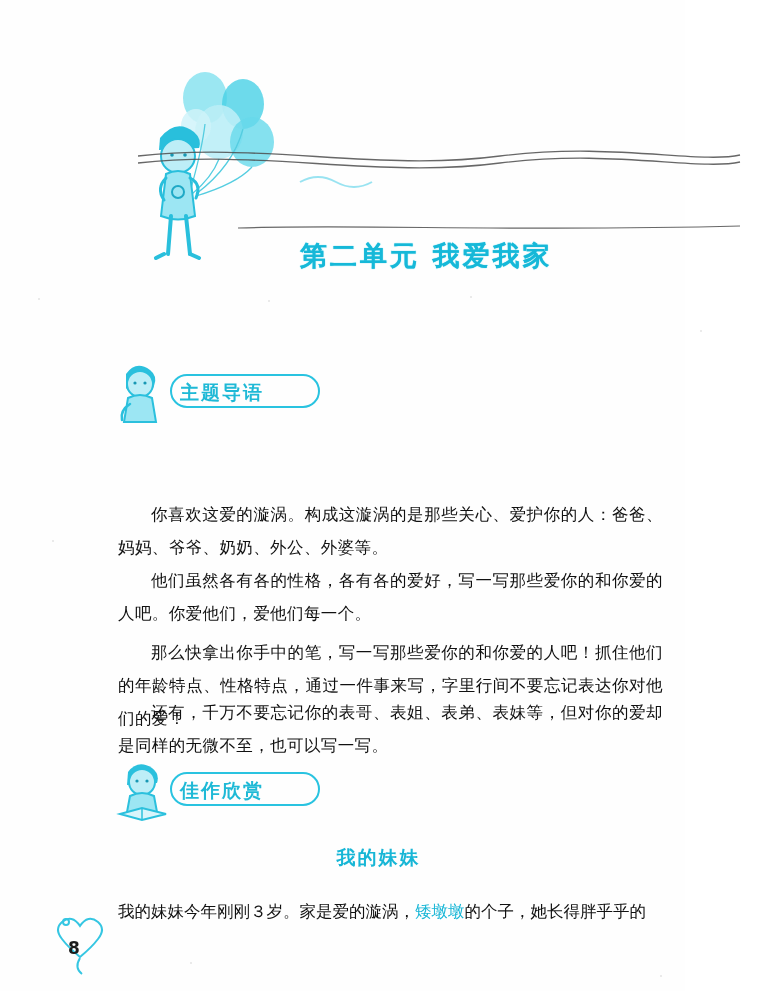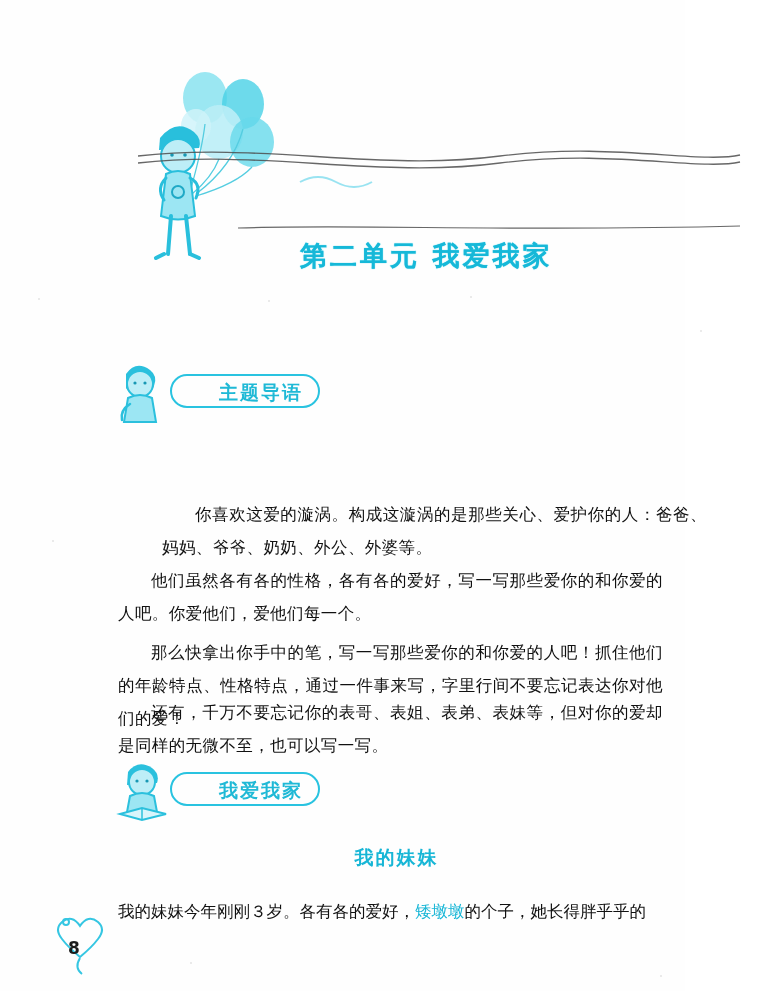--- a/index.html
+++ b/index.html
@@ -65,21 +65,20 @@
   .pill-text {
     position: absolute;
     left: 70px;
     top: 12px;
     font-size: 19px;
     font-weight: bold;
     letter-spacing: 2px;
     color: #1fb9d6;
     font-family: "DejaVu Sans", sans-serif;
     white-space: nowrap;
-    margin-left: 39px;
   }
   .label-icon {
     position: absolute;
     left: 0px;
     top: -14px;
   }
   
   .body-text {
     position: absolute;
     left: 118px;
@@ -91,21 +90,21 @@
     font-family: "Liberation Serif", serif;
   }
   .body-text p {
     margin: 0;
     text-indent: 2em;
     letter-spacing: 0.4px;
   }
   
   .comp-title {
     position: absolute;
-    left: 124px;
+    left: 106px;
     width: 545px;
     text-align: center;
     font-size: 19px;
     font-weight: bold;
     color: #17b6d6;
     letter-spacing: 2px;
     font-family: "DejaVu Sans", sans-serif;
   }
   .comp-body {
     position: absolute;
@@ -211,21 +210,21 @@
       <circle cx="30" cy="30" r="13" fill="#bdeef7" stroke="#2bc0dd" stroke-width="2"></circle>
       <circle cx="25" cy="29" r="1.6" fill="#1898b4"></circle>
       <circle cx="35" cy="29" r="1.6" fill="#1898b4"></circle>
       <path d="M18 44 q12 -6 24 0 l4 24 h-32 z" fill="#9ce6f3" stroke="#2bc0dd" stroke-width="2"></path>
       <path d="M20 50 q-10 6 -8 16" stroke="#2bc0dd" stroke-width="2.5" fill="none" stroke-linecap="round"></path>
     </svg>
     <div class="pill"></div>
     <div class="pill-text">主题导语</div>
   </div>
 
-  <div class="body-text" style="top:498px;margin-left:44px;">
+  <div class="body-text" style="top:498px;">
     <p>你喜欢这爱的漩涡。构成这漩涡的是那些关心、爱护你的人：爸爸、妈妈、爷爷、奶奶、外公、外婆等。</p>
   </div>
   <div class="body-text" style="top:564px;">
     <p>他们虽然各有各的性格，各有各的爱好，写一写那些爱你的和你爱的人吧。你爱他们，爱他们每一个。</p>
   </div>
   <div class="body-text" style="top:636px;">
     <p>那么快拿出你手中的笔，写一写那些爱你的和你爱的人吧！抓住他们的年龄特点、性格特点，通过一件事来写，字里行间不要忘记表达你对他们的爱！</p>
   </div>
   <div class="body-text" style="top:696px;">
     <p>还有，千万不要忘记你的表哥、表姐、表弟、表妹等，但对你的爱却是同样的无微不至，也可以写一写。</p>
@@ -235,27 +234,27 @@
     <svg class="label-icon" width="66" height="74" viewBox="0 0 66 74">
       <path d="M18 20 q10 -13 24 -4 q8 6 5 15 l-30 2 z" fill="#2bc0dd"></path>
       <circle cx="32" cy="30" r="13" fill="#bdeef7" stroke="#2bc0dd" stroke-width="2"></circle>
       <circle cx="27" cy="29" r="1.6" fill="#1898b4"></circle>
       <circle cx="37" cy="29" r="1.6" fill="#1898b4"></circle>
       <path d="M20 44 q12 -6 24 0 l3 16 h-30 z" fill="#9ce6f3" stroke="#2bc0dd" stroke-width="2"></path>
       <path d="M10 62 l22 -6 l24 6 l-24 6 z" fill="#d9f5fb" stroke="#2bc0dd" stroke-width="2"></path>
       <path d="M32 56 v12" stroke="#2bc0dd" stroke-width="1.5"></path>
     </svg>
     <div class="pill"></div>
-    <div class="pill-text">我爱我家</div>
+    <div class="pill-text">佳作欣赏</div>
   </div>
 
   <div class="comp-title" style="top:845px;">我的妹妹</div>
 
   <div class="comp-body" style="top:895px;">
-    <span>我的妹妹今年刚刚３岁。各有各的爱好，</span><span class="hl">矮墩墩</span><span>的个子，她长得胖乎乎的</span>
+    <span>我的妹妹今年刚刚３岁。家是爱的漩涡，</span><span class="hl">矮墩墩</span><span>的个子，她长得胖乎乎的</span>
   </div>
 
   <svg class="corner-deco" width="58" height="68" viewBox="0 0 58 68">
     <path d="M30 16 q-8 -12 -18 -4 q-8 7 0 17 q6 8 18 18 q12 -10 18 -18 q8 -10 0 -17 q-10 -8 -18 4 z" fill="none" stroke="#35c6e2" stroke-width="2"></path>
     <path d="M30 48 q-6 10 2 16" fill="none" stroke="#35c6e2" stroke-width="2"></path>
     <circle cx="16" cy="12" r="3" fill="none" stroke="#35c6e2" stroke-width="2"></circle>
   </svg>
   <div class="page-number">8</div>
 
 </div>

